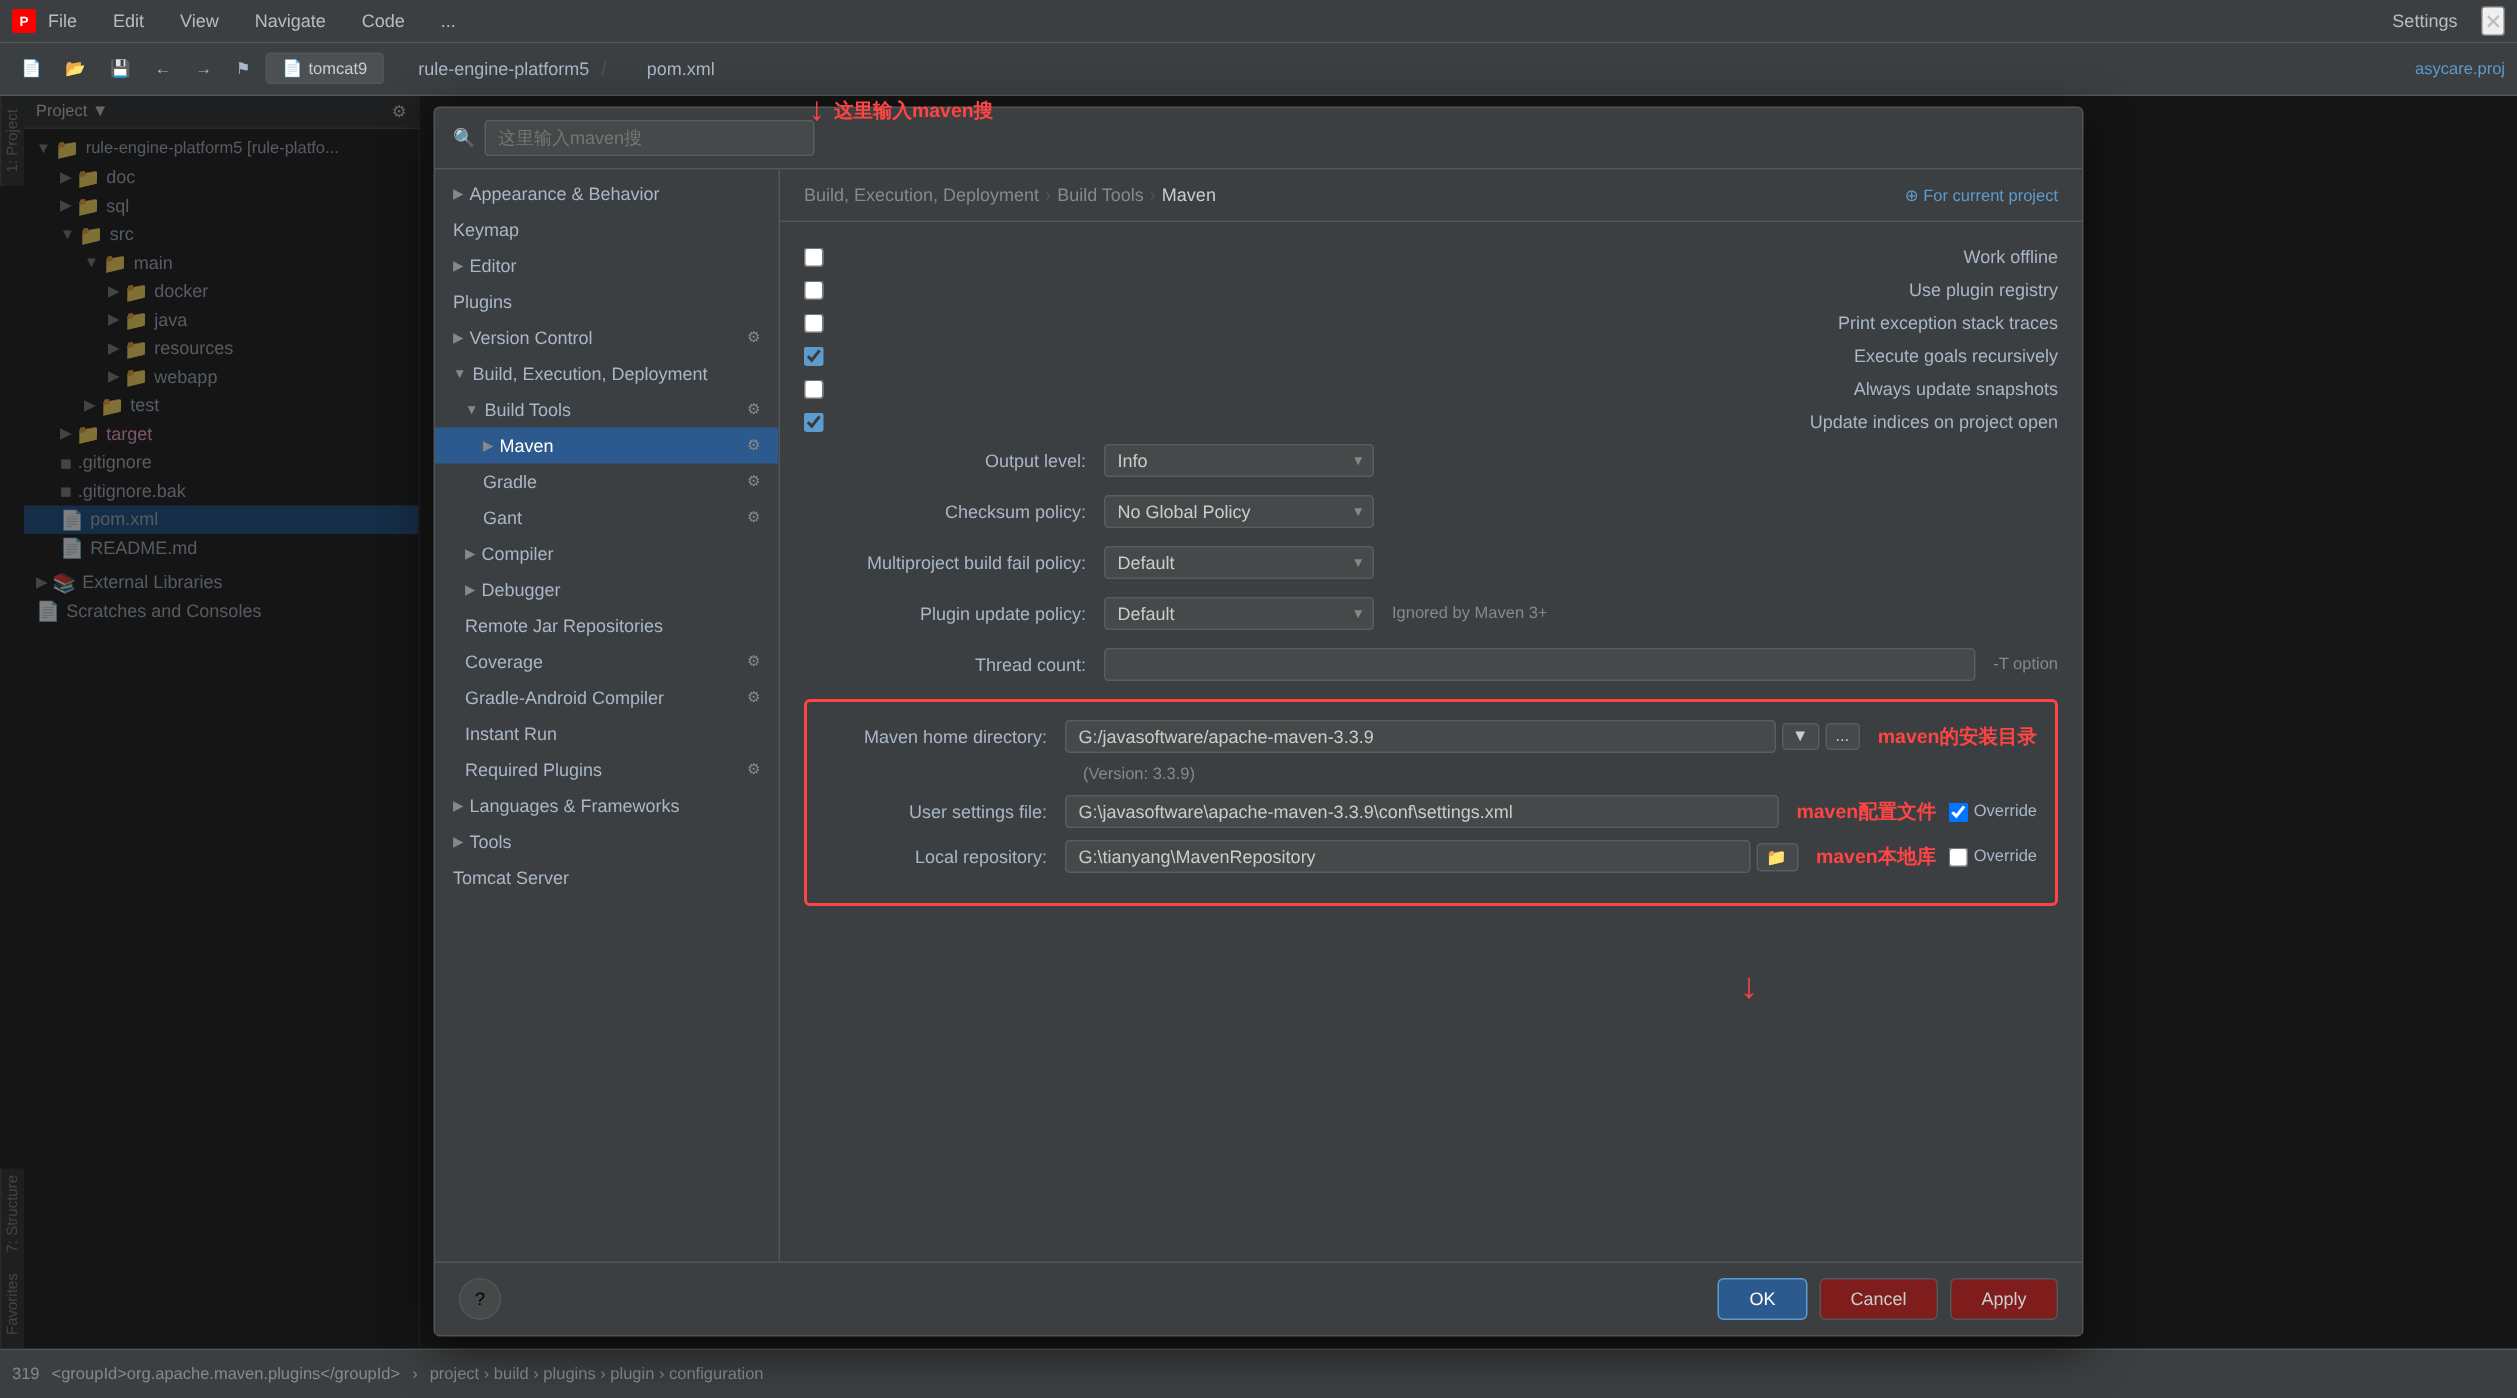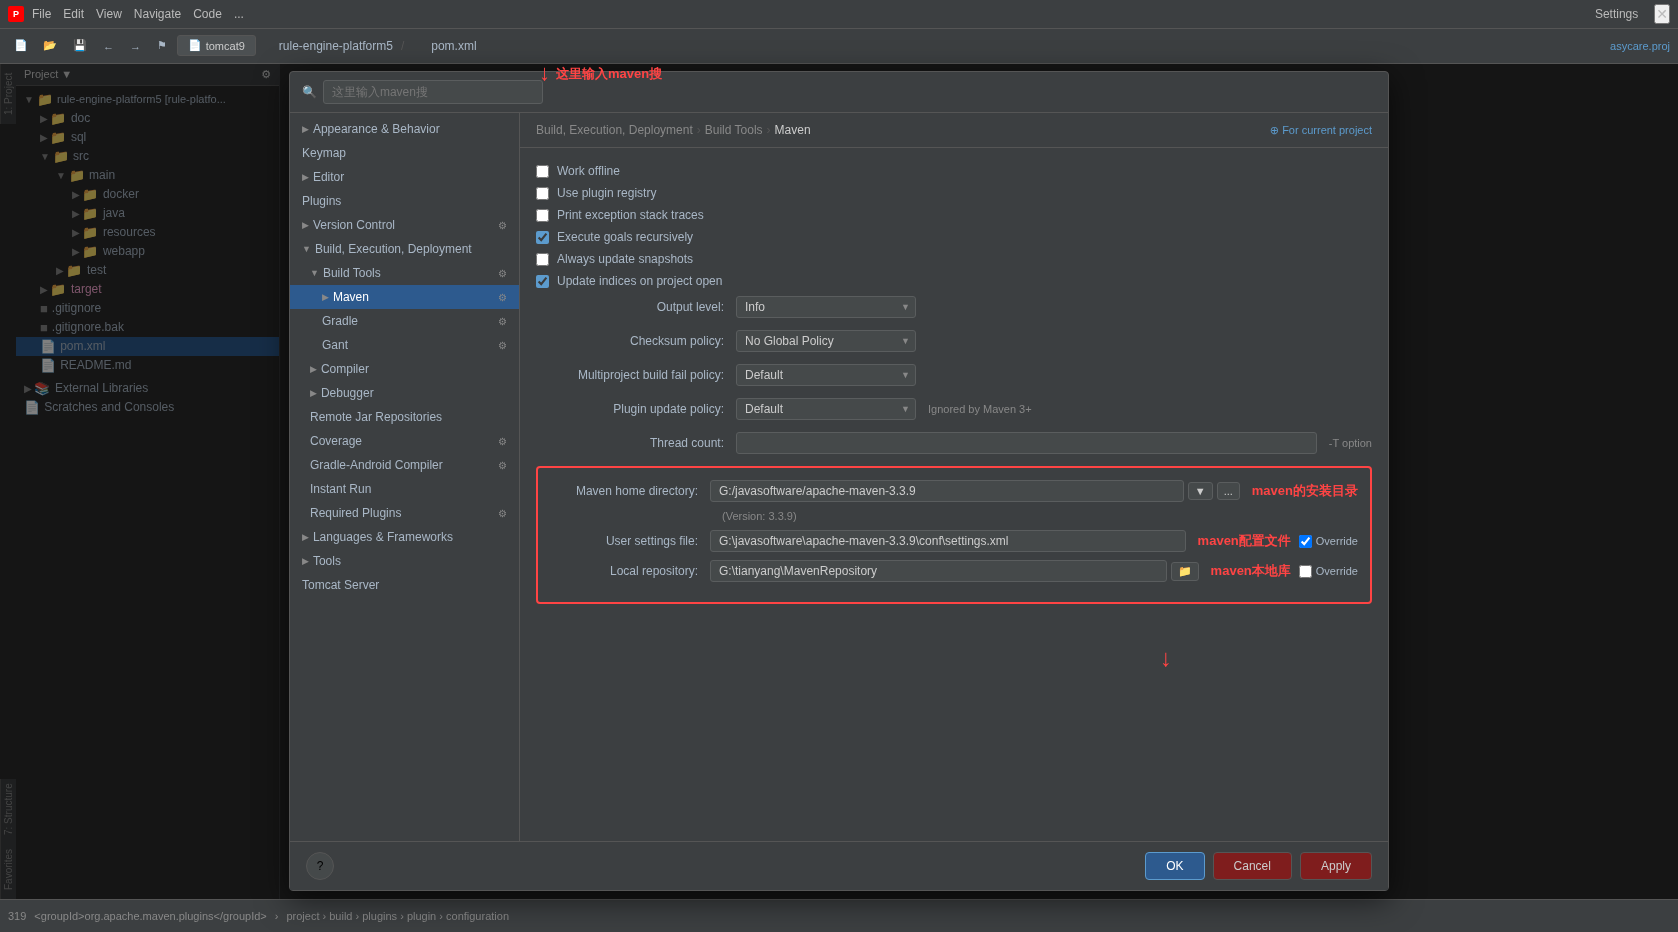--- a/index.html
+++ b/index.html
@@ -1,21 +1,21 @@
 <!DOCTYPE html>
 <html><head>
   <meta charset="utf-8">
   <style>
     * { box-sizing: border-box; margin: 0; padding: 0; }
     body { font-family: 'Segoe UI', Arial, sans-serif; font-size: 12px; background: #2b2b2b; color: #a9b7c6; width: 1678px; height: 932px; overflow: hidden; }
 
     
     .title-bar { display: flex; align-items: center; background: #3c3f41; height: 30px; padding: 0 8px; border-bottom: 1px solid #555; }
     .title-bar-logo { width: 16px; height: 16px; background: #ff0000; border-radius: 2px; margin-right: 8px; display: flex; align-items: center; justify-content: center; color: white; font-size: 9px; font-weight: bold; }
-    .title-bar-menu { display: flex; gap: 12px; font-size: 12px; color: #bbb; }
+    .title-bar-menu { display: flex; gap: 24px; font-size: 12px; color: #bbb; }
     .title-bar-menu span { cursor: pointer; }
     .title-bar-title { margin-left: auto; color: #bbb; font-size: 12px; }
     .title-bar-close { margin-left: 16px; cursor: pointer; color: #bbb; font-size: 14px; }
 
     
     .toolbar { display: flex; align-items: center; background: #3c3f41; height: 36px; padding: 0 8px; border-bottom: 1px solid #555; gap: 4px; }
     .toolbar-btn { background: none; border: none; color: #a9b7c6; cursor: pointer; padding: 2px 6px; font-size: 11px; border-radius: 3px; }
     .toolbar-project { color: #a9b7c6; font-size: 12px; margin-left: 8px; padding-left: 11px; }
     .toolbar-tab { background: #4c5052; border: 1px solid #555; padding: 3px 10px; border-radius: 3px; font-size: 11px; color: #ccc; display: flex; align-items: center; gap: 4px; }
 
@@ -61,21 +61,21 @@
     .settings-content { flex: 1; overflow-y: auto; padding: 0; background: #3c3f41; }
 
     
     .breadcrumb { padding: 10px 16px; font-size: 12px; color: #888; border-bottom: 1px solid #555; display: flex; align-items: center; gap: 4px; }
     .breadcrumb-sep { color: #555; }
     .breadcrumb-current { color: #ccc; }
     .breadcrumb-project-link { margin-left: auto; color: #5c9bcd; font-size: 11px; cursor: pointer; }
 
     
     .maven-content { padding: 16px; }
-    .checkbox-row { display: flex; align-items: center; gap: 8px; margin-bottom: 8px; }
+    .checkbox-row { display: flex; align-items: center; gap: 8px; margin-bottom: 8px; justify-content: space-between; }
     .checkbox-row input[type="checkbox"] { accent-color: #5c9bcd; }
     .checkbox-label { color: #a9b7c6; font-size: 12px; }
 
     .form-row { display: flex; align-items: center; margin-bottom: 12px; margin-top: 8px; }
     .form-label { width: 200px; color: #a9b7c6; font-size: 12px; text-align: right; padding-right: 12px; }
     .form-control { flex: 1; display: flex; align-items: center; gap: 4px; }
     .select-wrapper { position: relative; display: inline-block; }
     .select-wrapper select { background: #45494a; border: 1px solid #5a5d5e; border-radius: 3px; color: #ccc; padding: 3px 24px 3px 8px; font-size: 12px; min-width: 180px; appearance: none; cursor: pointer; }
     .select-wrapper::after { content: '▼'; position: absolute; right: 6px; top: 50%; transform: translateY(-50%); font-size: 9px; color: #888; pointer-events: none; }
     .form-input { background: #45494a; border: 1px solid #5a5d5e; border-radius: 3px; color: #ccc; padding: 3px 8px; font-size: 12px; flex: 1; }

